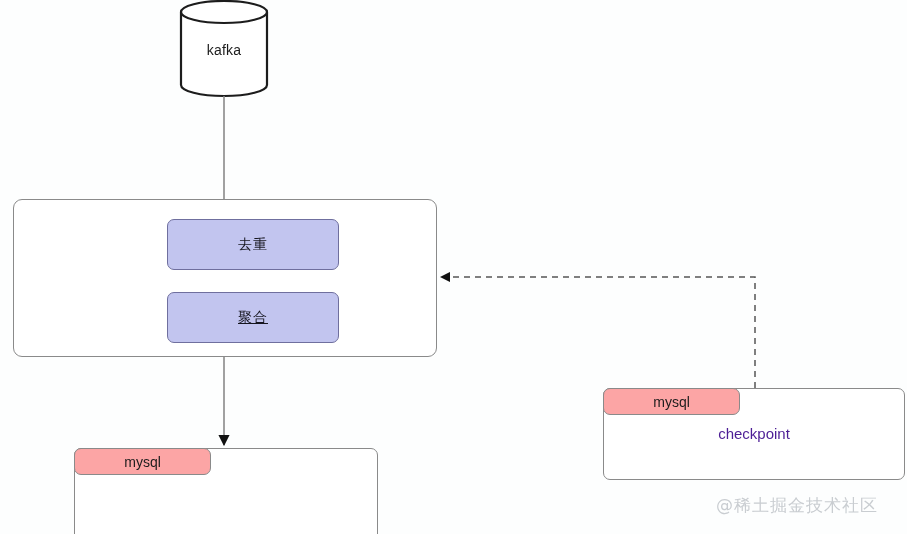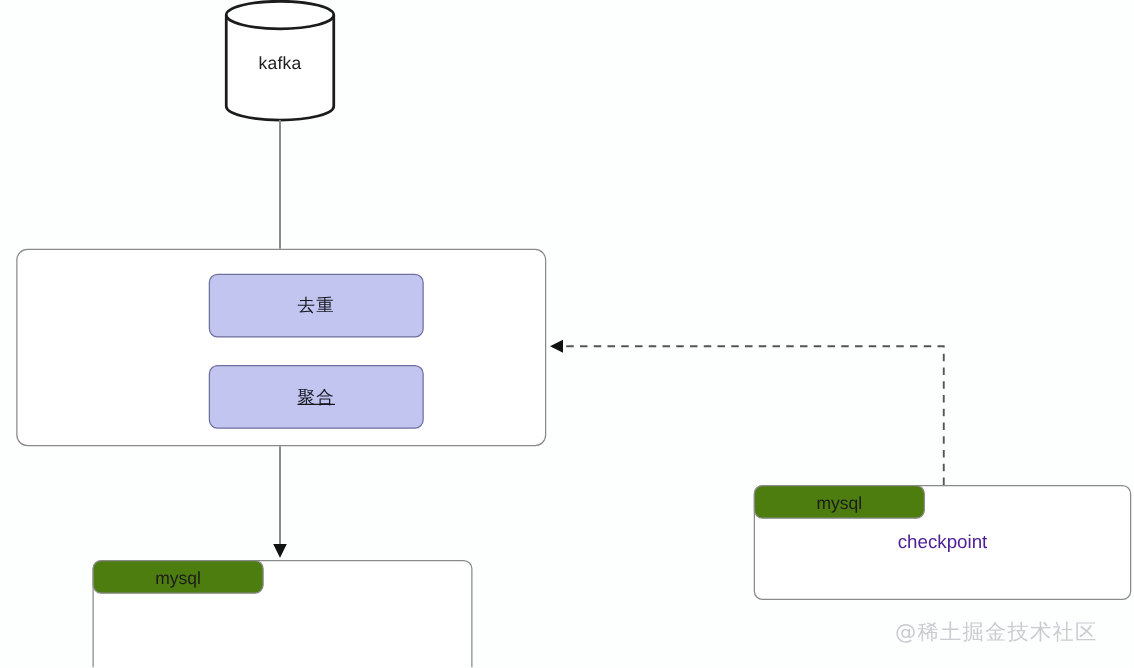--- a/index.html
+++ b/index.html
@@ -74,21 +74,21 @@
     position: absolute;
     border: 1.3px solid #8a8a8a;
     border-radius: 7px;
     background: #ffffff;
     box-sizing: border-box;
   }
   .note-tab {
     position: absolute;
     border: 1.3px solid #8a8a8a;
     border-radius: 7px;
-    background: #4d7c0f;
+    background: #fca5a5;
     box-sizing: border-box;
     display: flex;
     align-items: center;
     justify-content: center;
     font-size: 14px;
     color: #1c1c1c;
   }
   .note-body-label {
     position: absolute;
     text-align: center;

